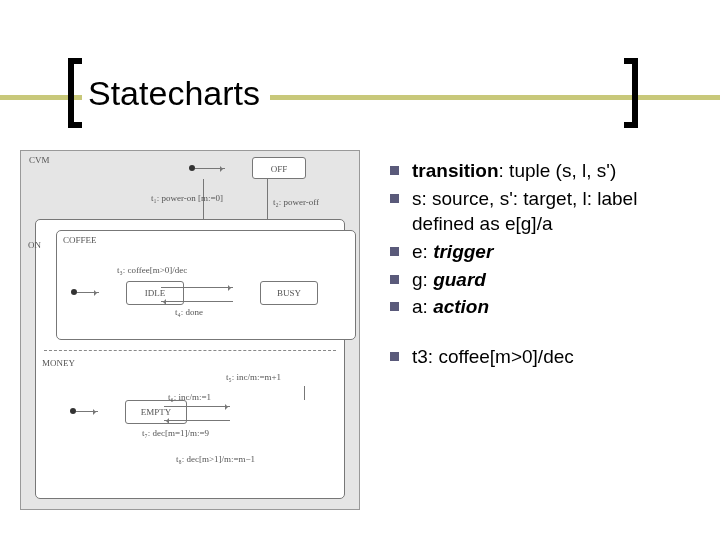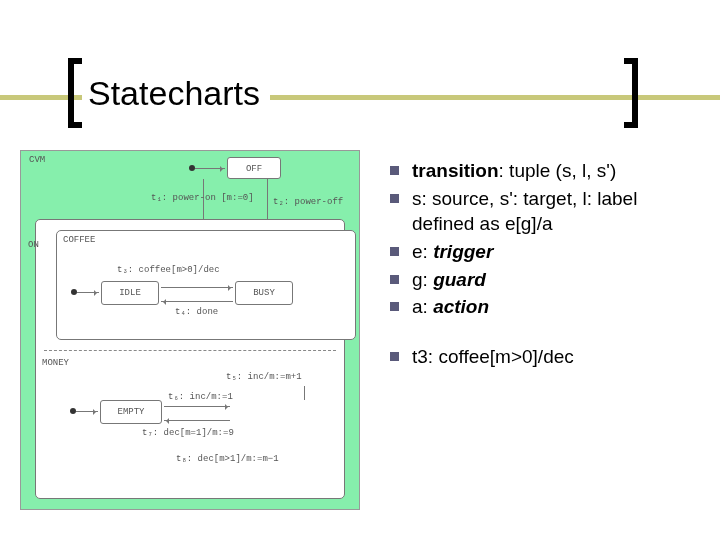--- a/index.html
+++ b/index.html
@@ -54,41 +54,42 @@
     top: 150px;
     left: 20px;
     right: 20px;
     bottom: 10px;
     display: flex;
   }
   .diagram {
     width: 340px;
     height: 360px;
     border: 1px solid #999;
-    background: #86efac;
+    background: #e5e5e5;
     position: relative;
-    font-family: Liberation Mono, monospace;
+    font-family: Liberation Serif, serif;
     font-size: 10px;
     color: #555;
   }
   .diag-label { position: absolute; font-size: 9px; }
   .state-box {
     position: absolute;
     border: 1px solid #777;
     border-radius: 5px;
     background: #fff;
   }
   .inner-state {
     position: absolute;
     border: 1px solid #777;
     border-radius: 3px;
     font-size: 9px;
     text-align: center;
     padding-top: 6px;
     background: #fff;
+    margin-left: 25px;
   }
   .dot {
     position: absolute;
     width: 6px; height: 6px;
     background: #333;
     border-radius: 50%;
   }
   .dash-sep {
     position: absolute;
     left: 8px; right: 8px;

